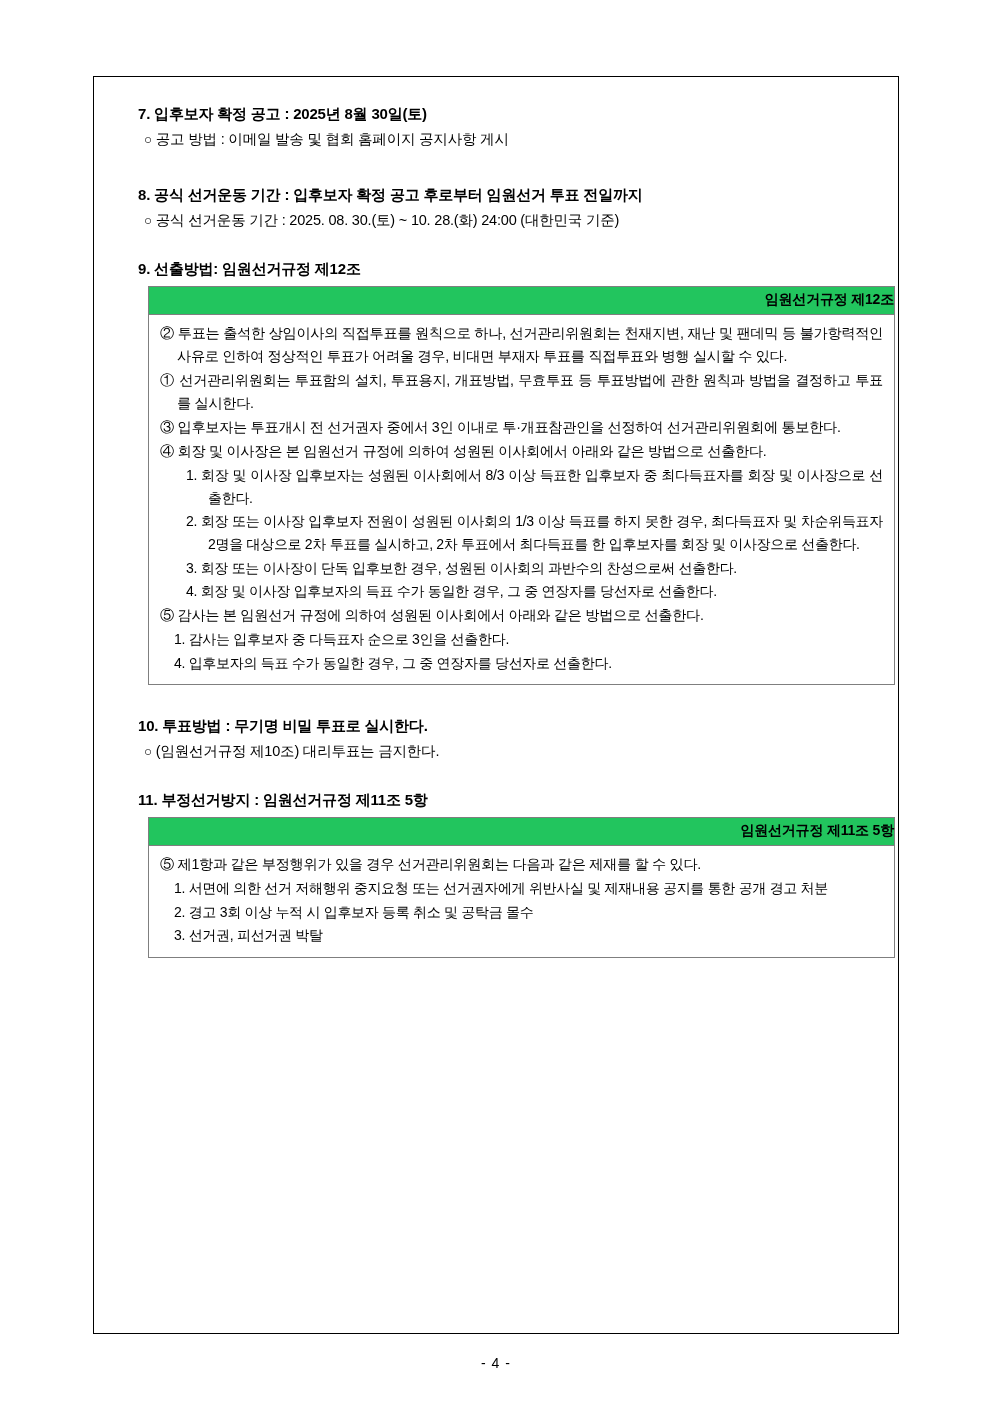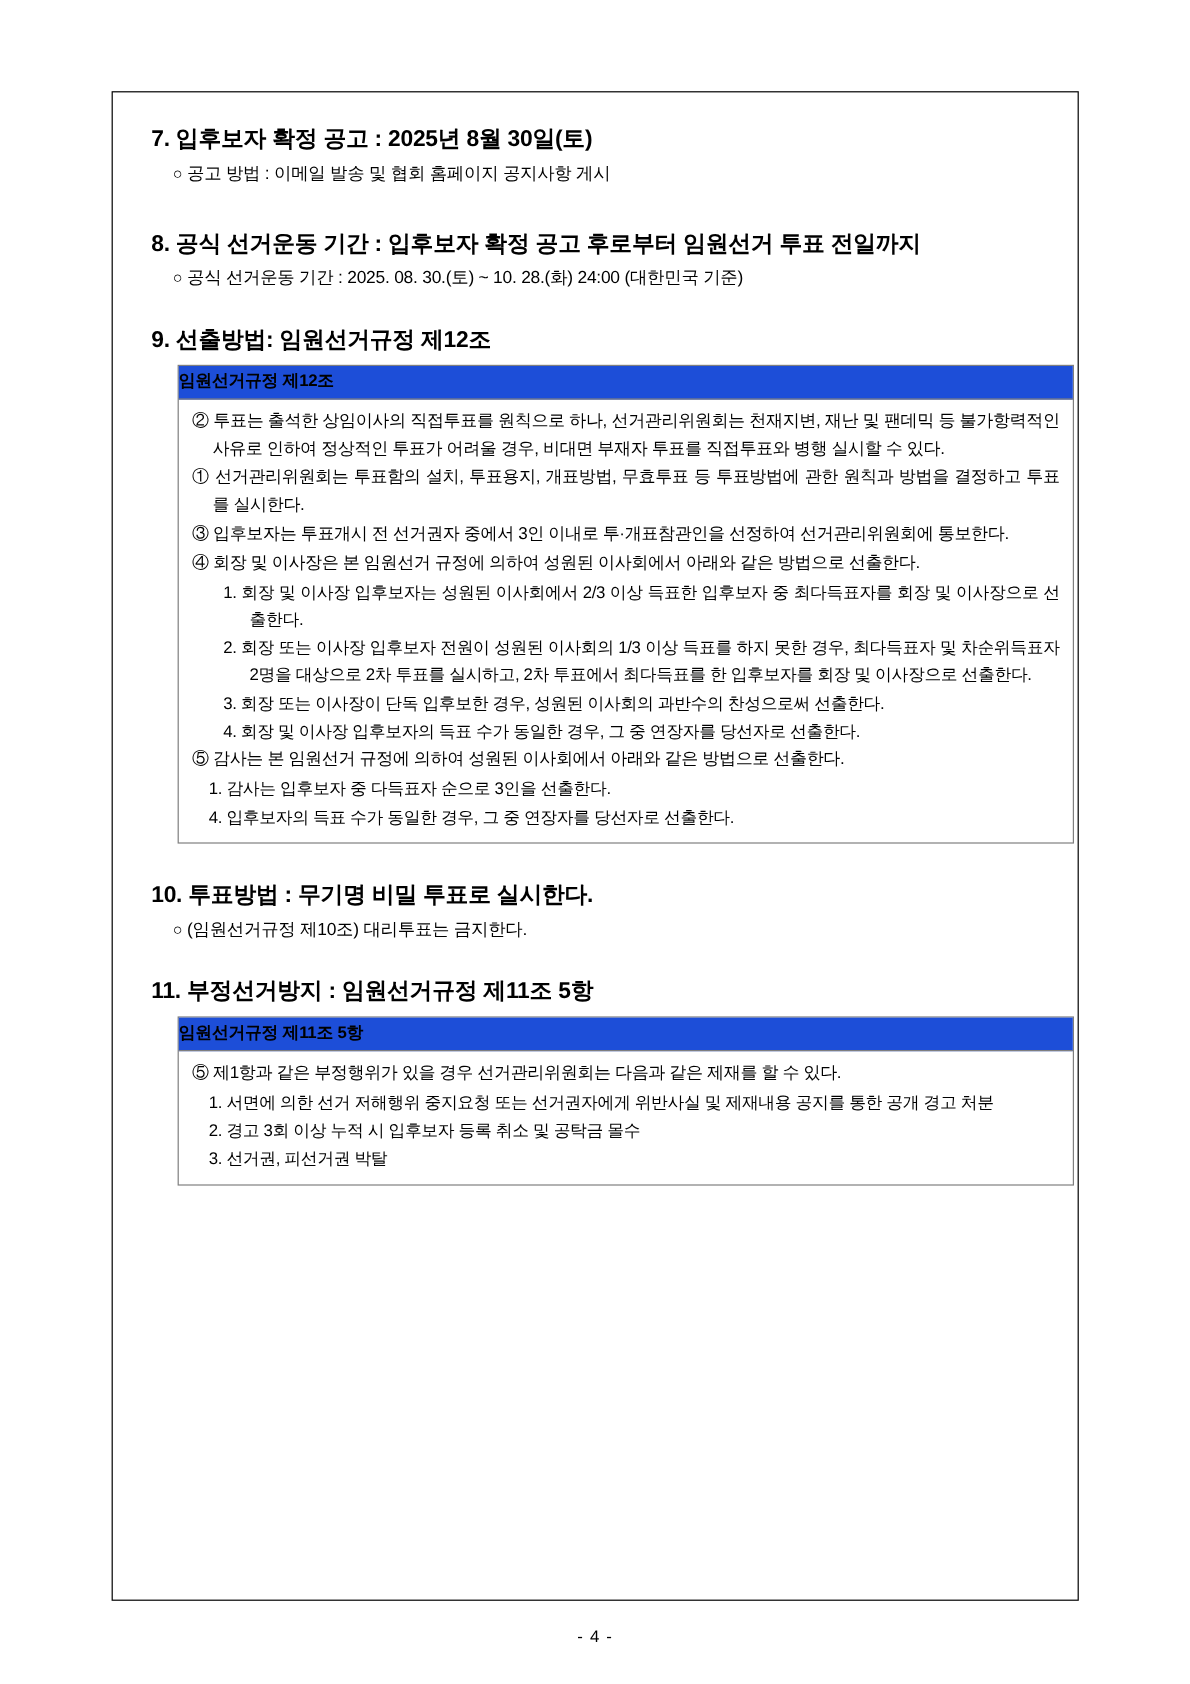--- a/index.html
+++ b/index.html
@@ -23,27 +23,27 @@
     border: 1px solid #000000;
     box-sizing: border-box;
   }
   .page-inner {
     padding: 26px 28px 10px 28px;
   }
   .clause {
     margin-bottom: 4px;
   }
   .clause-title {
-    font-size: 19px;
+    font-size: 15px;
     font-weight: bold;
     letter-spacing: -0.2px;
     line-height: 1.5;
     padding-left: 16px;
     text-indent: -16px;
-    margin: 0 0 3px 4px;
+    margin: 0 0 3px 16px;
   }
   .sub-line {
     font-size: 14.5px;
     letter-spacing: -0.2px;
     line-height: 1.5;
     padding-left: 42px;
     text-indent: -20px;
     margin: 0 0 2px 0;
   }
   .sub-line .circ {
@@ -53,23 +53,23 @@
   .spacer-md { height: 22px; }
 
   
   .lawbox {
     border: 1px solid #7f7f7f;
     margin: 6px 0 0 26px;
     width: 747px;
     box-sizing: border-box;
   }
   .lawbox-head {
-    background: #1d4ed8;
+    background: #22c55e;
     border-bottom: 1px solid #7f7f7f;
-    text-align: left;
+    text-align: right;
     font-size: 14px;
     font-weight: bold;
     padding: 4px 0 5px 0;
     letter-spacing: -0.2px;
   }
   .lawbox-body {
     padding: 7px 11px 9px 11px;
   }
   .p-lv1 {
     font-size: 14.2px;
@@ -141,21 +141,21 @@
       <p class="clause-title">9.  선출방법: 임원선거규정 제12조</p>
     </div>
 
     <div class="lawbox">
       <div class="lawbox-head">임원선거규정 제12조</div>
       <div class="lawbox-body">
         <p class="p-lv1">② 투표는 출석한 상임이사의 직접투표를 원칙으로 하나, 선거관리위원회는 천재지변, 재난 및 팬데믹 등 불가항력적인 사유로 인하여 정상적인 투표가 어려울 경우, 비대면 부재자 투표를 직접투표와 병행 실시할 수 있다.</p>
         <p class="p-lv1">① 선거관리위원회는 투표함의 설치, 투표용지, 개표방법, 무효투표 등 투표방법에 관한 원칙과 방법을 결정하고 투표를 실시한다.</p>
         <p class="p-lv1">③ 입후보자는 투표개시 전 선거권자 중에서 3인 이내로 투·개표참관인을 선정하여 선거관리위원회에 통보한다.</p>
         <p class="p-lv1">④ 회장 및 이사장은 본 임원선거 규정에 의하여 성원된 이사회에서 아래와 같은 방법으로 선출한다.</p>
-        <p class="p-lv2">1.  회장 및 이사장 입후보자는 성원된 이사회에서 2/3 이상 득표한 입후보자 중 최다득표자를 회장 및 이사장으로 선출한다.</p>
+        <p class="p-lv2">1.  회장 및 이사장 입후보자는 성원된 이사회에서 8/3 이상 득표한 입후보자 중 최다득표자를 회장 및 이사장으로 선출한다.</p>
         <p class="p-lv2">2.  회장 또는 이사장 입후보자 전원이 성원된 이사회의 1/3 이상 득표를 하지 못한 경우, 최다득표자 및 차순위득표자 2명을 대상으로 2차 투표를 실시하고, 2차 투표에서 최다득표를 한 입후보자를 회장 및 이사장으로 선출한다.</p>
         <p class="p-lv2">3.  회장 또는 이사장이 단독 입후보한 경우, 성원된 이사회의 과반수의 찬성으로써 선출한다.</p>
         <p class="p-lv2">4.  회장 및 이사장 입후보자의 득표 수가 동일한 경우, 그 중 연장자를 당선자로 선출한다.</p>
         <p class="p-lv1">⑤ 감사는 본 임원선거 규정에 의하여 성원된 이사회에서 아래와 같은 방법으로 선출한다.</p>
         <p class="p-lv2b">1.  감사는 입후보자 중 다득표자 순으로 3인을 선출한다.</p>
         <p class="p-lv2b">4.  입후보자의 득표 수가 동일한 경우, 그 중 연장자를 당선자로 선출한다.</p>
       </div>
     </div>
 
     <div class="spacer-lg"></div>

